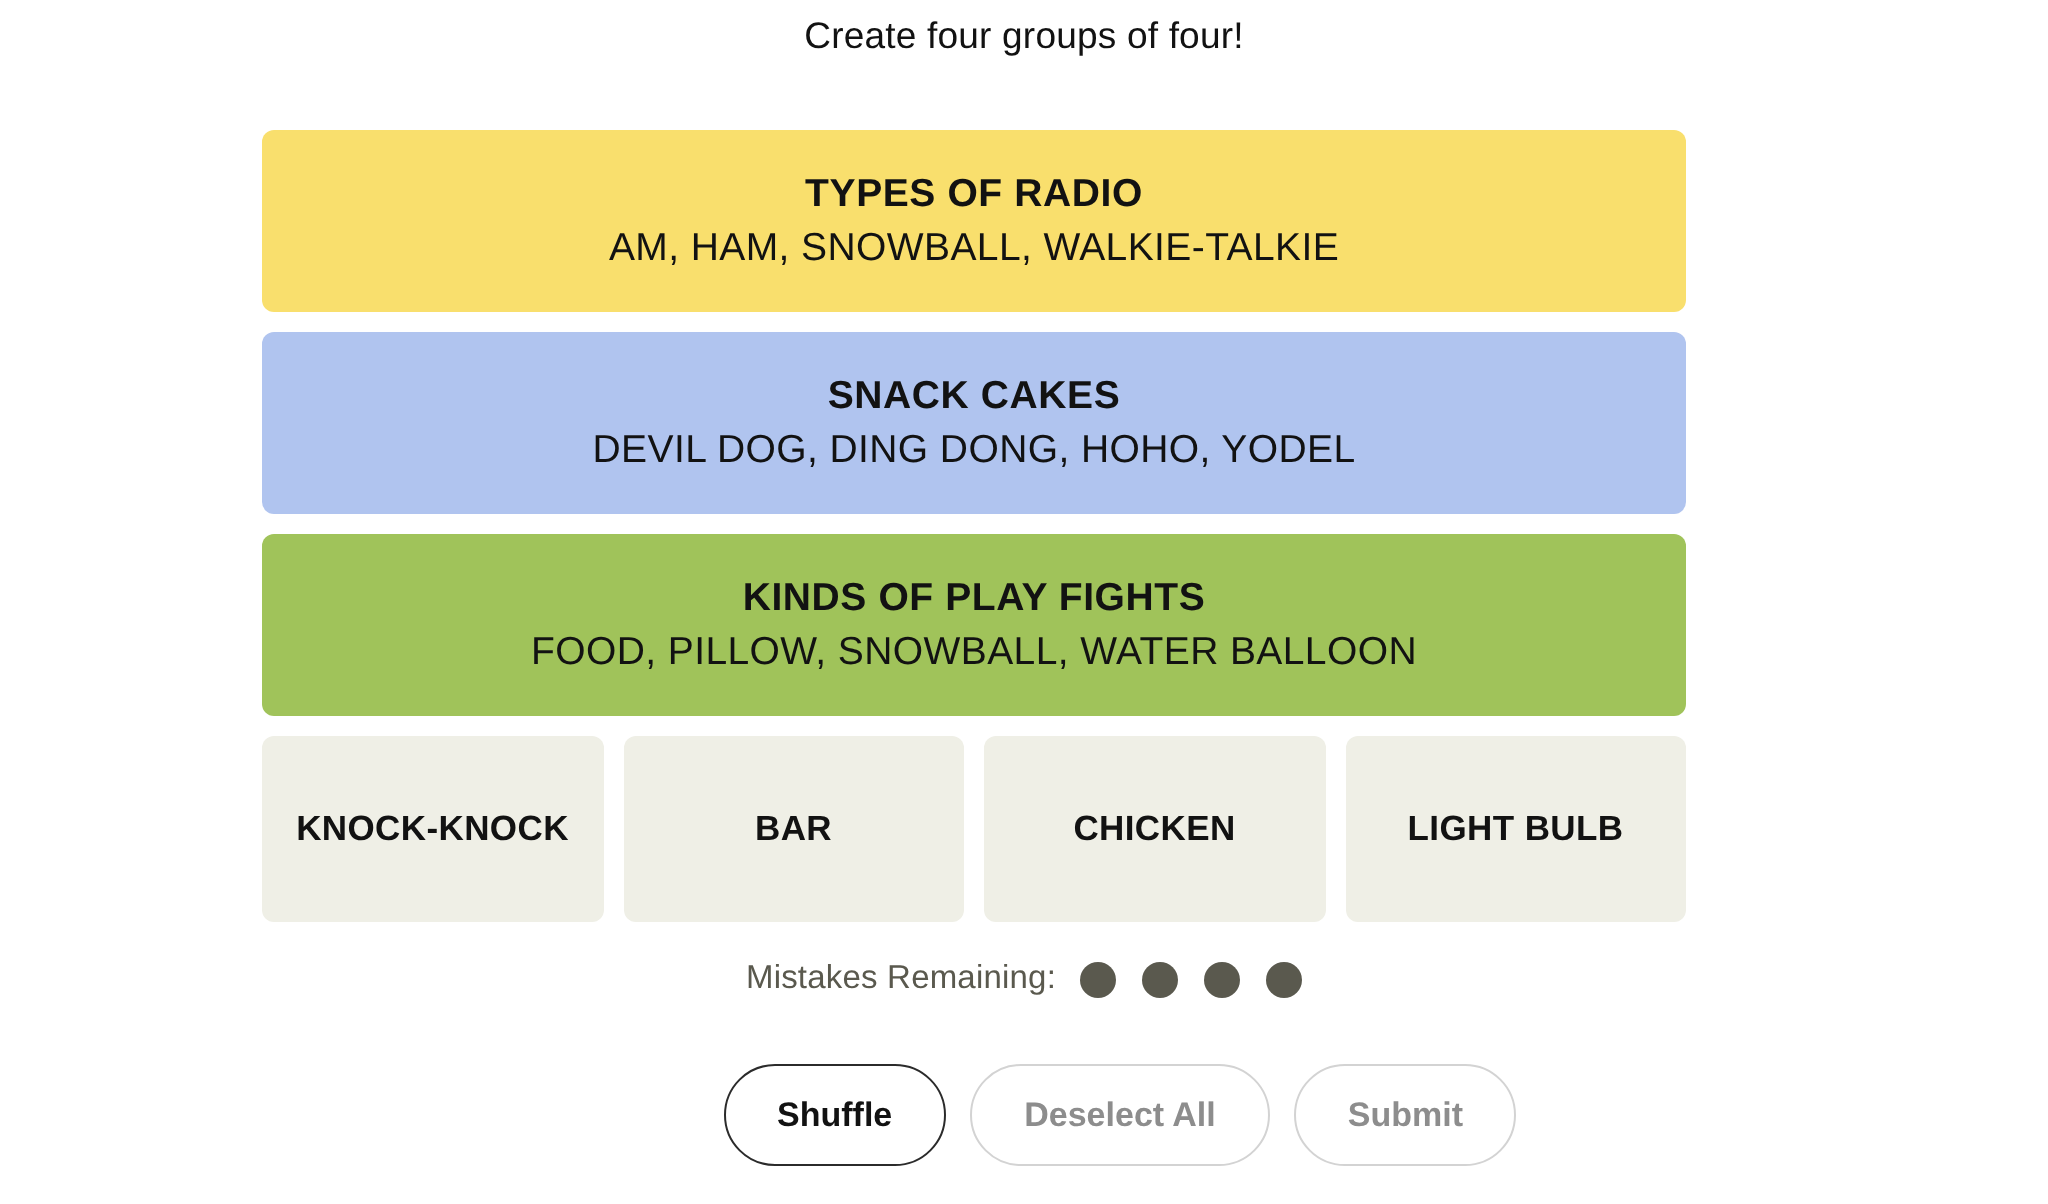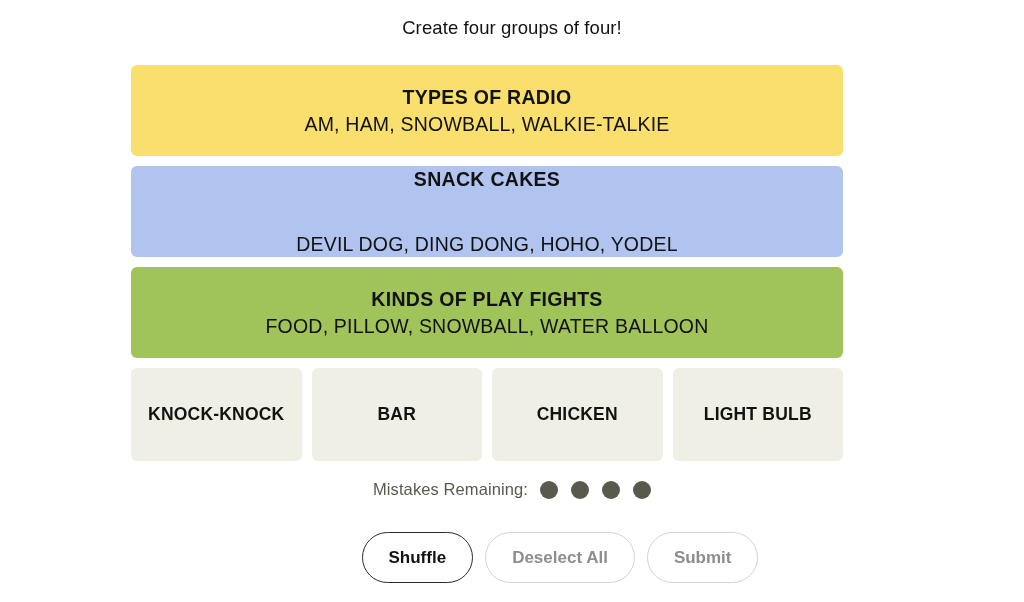--- a/index.html
+++ b/index.html
@@ -18,21 +18,21 @@
   #app {
     position: relative;
     width: 1024px;
     height: 602px;
   }
 
   
   .title-bar {
     width: 100%;
     text-align: center;
-    padding-top: 17px;
+    padding-top: 7px;
     height: 30px;
     box-sizing: border-box;
   }
   .title-text {
     font-size: 18.5px;
     font-weight: 400;
     color: #121212;
     letter-spacing: 0.1px;
   }
 
@@ -173,21 +173,21 @@
     <span class="title-text">Create four groups of four!</span>
   </div>
 
   <div class="board">
 
     <div class="solved-row" style="background:#f9df6d;">
       <div class="solved-category">TYPES OF RADIO</div>
       <div class="solved-members">AM, HAM, SNOWBALL, WALKIE-TALKIE</div>
     </div>
 
-    <div class="solved-row" style="background:#b0c4ef;justify-content:space-between;">
+    <div class="solved-row" style="background:#b0c4ef;">
       <div class="solved-category">SNACK CAKES</div>
       <div class="solved-members">DEVIL DOG, DING DONG, HOHO, YODEL</div>
     </div>
 
     <div class="solved-row" style="background:#a0c35a;">
       <div class="solved-category">KINDS OF PLAY FIGHTS</div>
       <div class="solved-members">FOOD, PILLOW, SNOWBALL, WATER BALLOON</div>
     </div>
 
     <div class="tiles-row">

